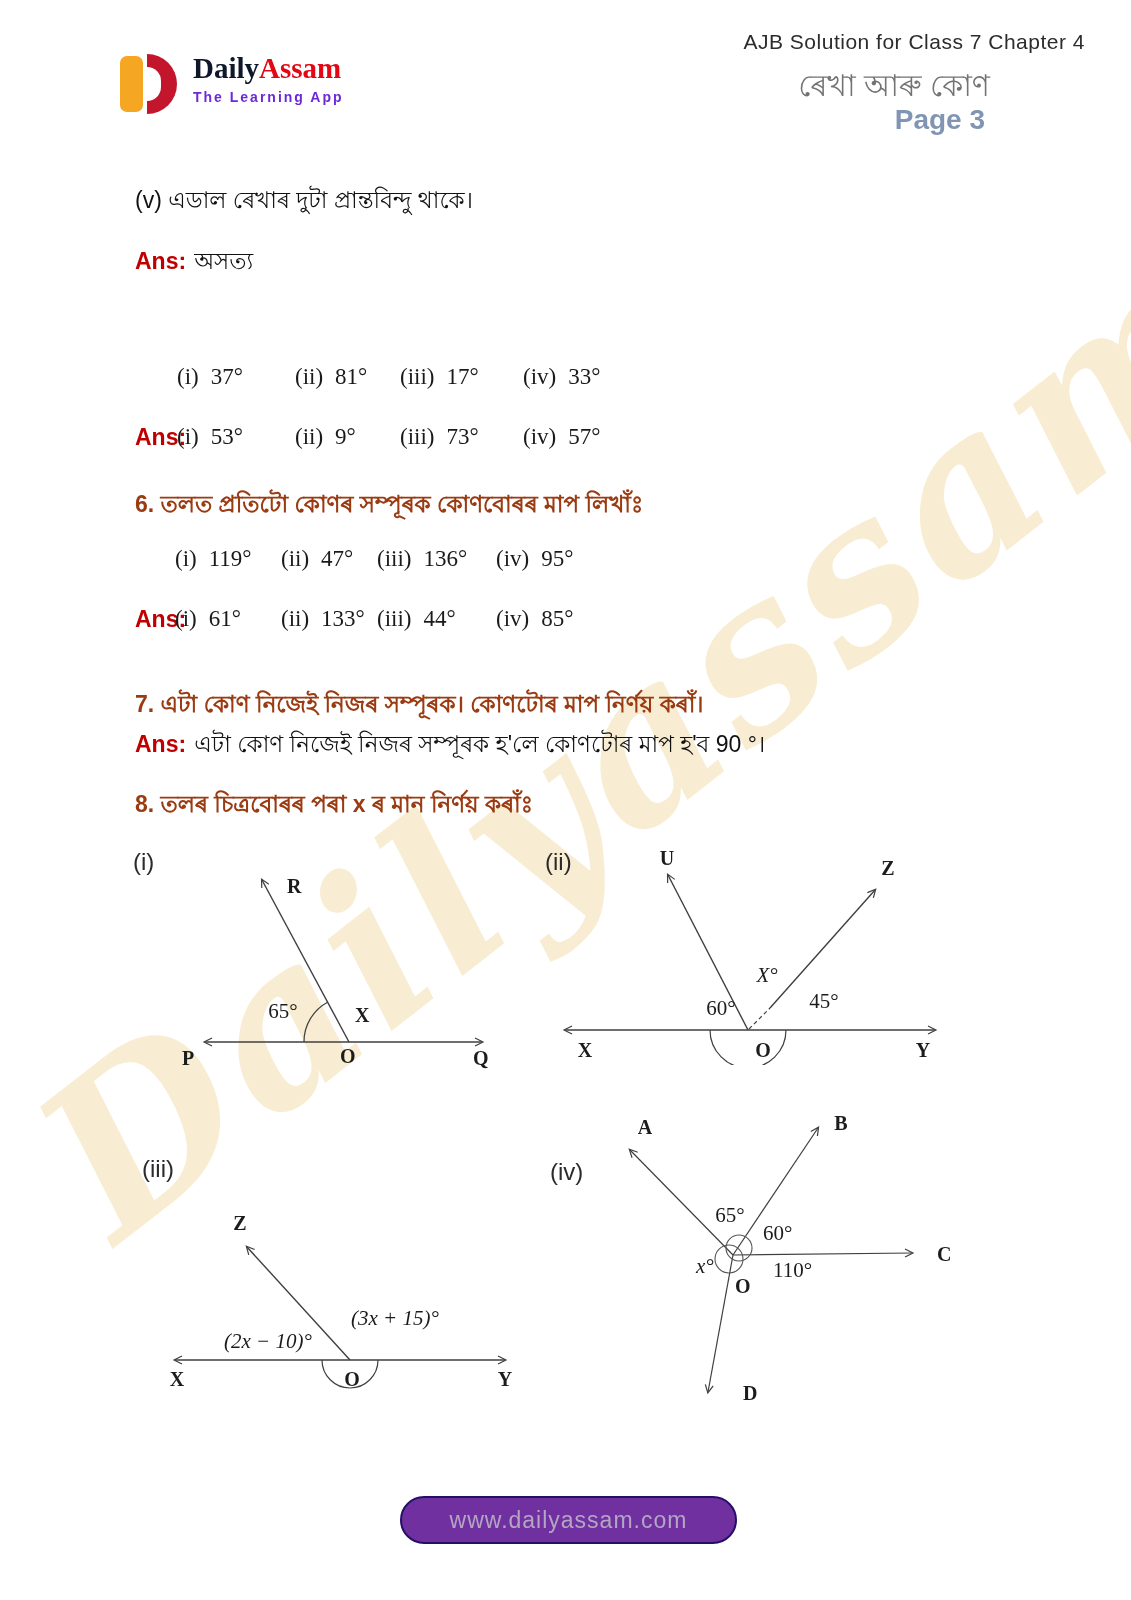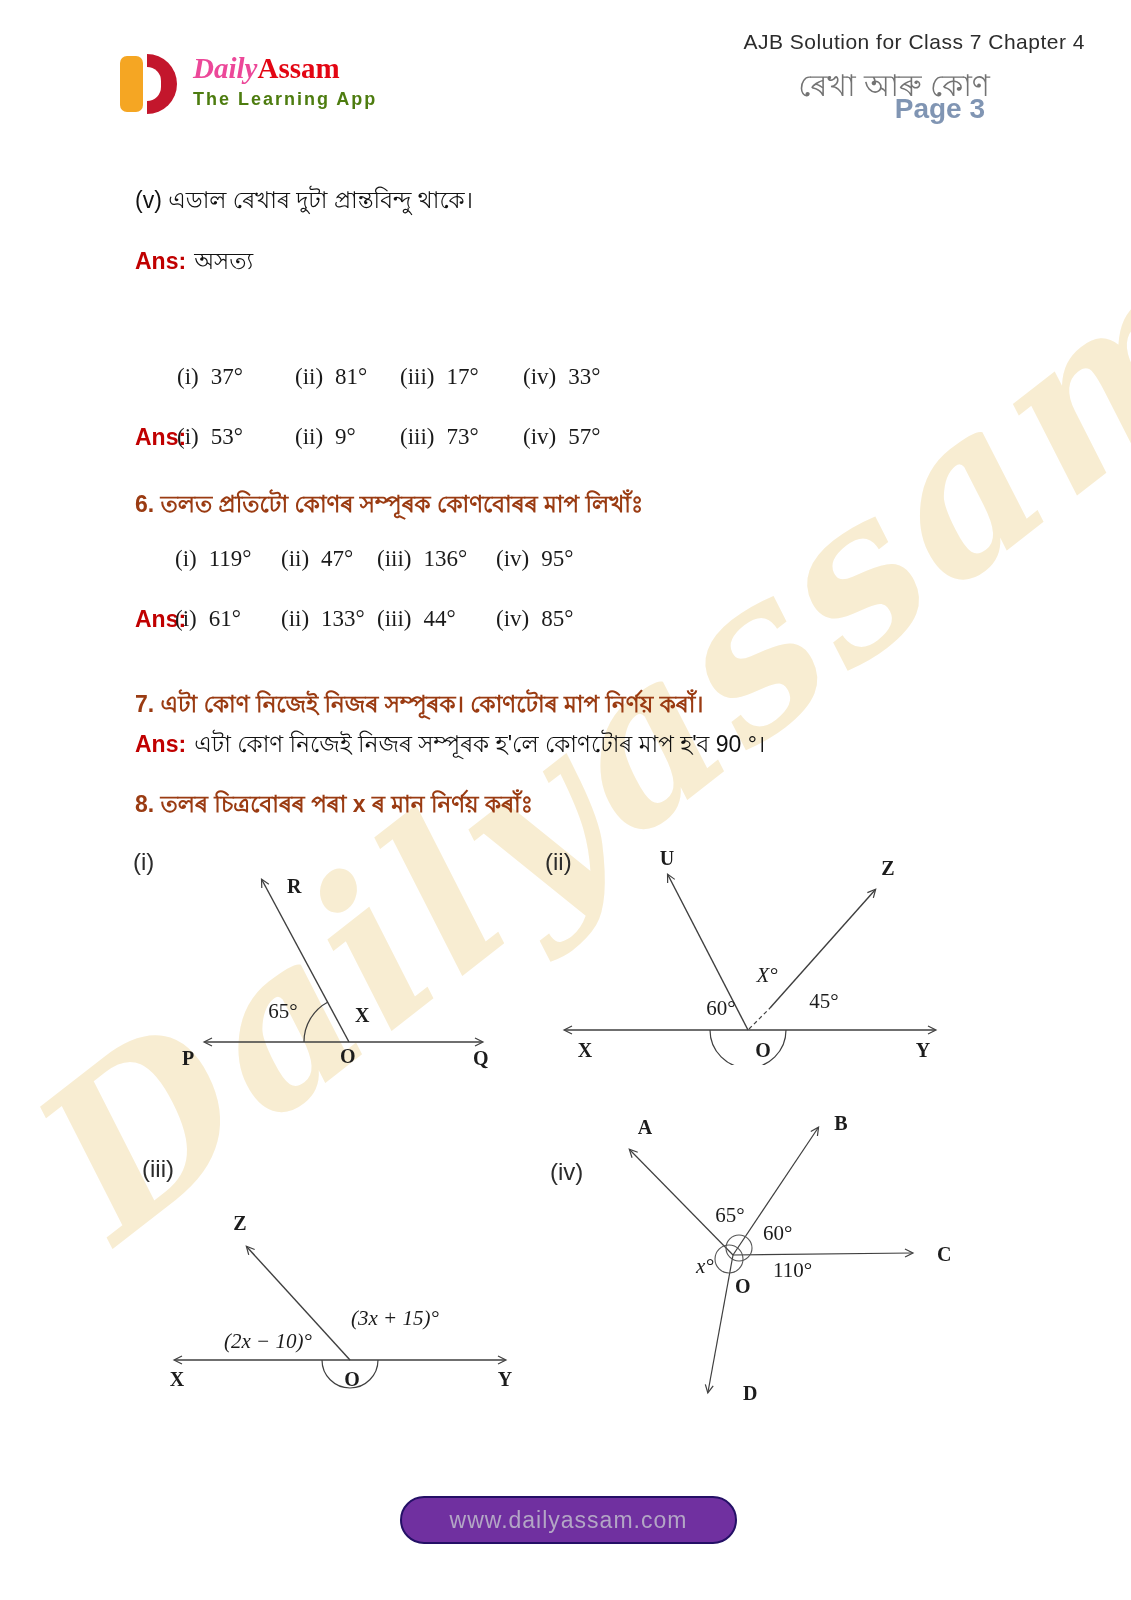--- a/index.html
+++ b/index.html
@@ -13,23 +13,23 @@
     font-size:215px;color:#f8edd2;transform:rotate(-38deg);transform-origin:left center;
     letter-spacing:8px;pointer-events:none;}
   
   .logo-bar{width:23px;height:56px;background:#f5a623;border-radius:7px;}
   .logo-d{position:relative;width:34px;height:60px;margin-left:4px;}
   .logo-d .red{position:absolute;left:0;top:0;width:30px;height:60px;background:#c3162c;
     border-radius:0 30px 30px 0;}
   .logo-d .cut{position:absolute;left:0;top:13px;width:14px;height:34px;background:#fff;
     border-radius:0 17px 17px 0;}
   .brand{font-family:"Liberation Serif","DejaVu Serif",serif;font-weight:700;font-size:29px;line-height:1;}
-  .brand .daily{color:#ec4899;font-style:italic;}
+  .brand .daily{color:#0f172a;}
   .brand .assam{color:#e30613;}
-  .tagline{color:#4d7c0f;font-weight:700;font-size:18px;letter-spacing:2px;margin-top:6px;}
+  .tagline{color:#6d28d9;font-weight:700;font-size:14px;letter-spacing:2px;margin-top:6px;}
   .hdr-title{font-size:21px;color:#2c2c2c;font-weight:500;letter-spacing:0.5px;}
   .hdr-assamese{font-size:30px;color:#737373;}
   .hdr-page{font-size:28px;font-weight:700;color:#8095b3;}
   
   .bn-bold{font-weight:400;font-size:23px;color:#111;}
   .bn-reg{font-weight:400;font-size:23px;color:#111;}
   .brown{color:#9a3b12;font-weight:700;font-size:23px;}
   .ans-label{color:#c00000;font-weight:700;font-size:23px;margin-right:8px;}
   .serif-row{font-family:"Liberation Serif","DejaVu Serif",serif;font-size:23px;color:#1a1a1a;}
   .col{position:absolute;top:0;white-space:nowrap;}
@@ -66,21 +66,21 @@
       <div style="margin-left:12px;">
         <div class="brand">
           <span class="daily">Daily</span><span class="assam">Assam</span>
         </div>
         <div class="tagline">The Learning App</div>
       </div>
     </div>
 
     <div class="abs hdr-title" style="right:46px;top:30px;">AJB Solution for Class 7 Chapter 4</div>
     <div class="abs hdr-assamese" style="right:141px;top:62px;">ৰেখা আৰু কোণ</div>
-    <div class="abs hdr-page" style="right:146px;top:93px;">Page 3</div>
+    <div class="abs hdr-page" style="right:146px;top:104px;">Page 3</div>
 
     <div class="abs bn-bold" style="left:135px;top:182px;">(v) এডাল ৰেখাৰ দুটা প্ৰান্তবিন্দু থাকে।</div>
     <div class="abs" style="left:135px;top:243px;text-align:right;">
       <span class="ans-label">Ans:</span><span class="bn-reg">অসত্য</span>
     </div>
 
     <div class="abs serif-row" style="left:135px;top:364px;width:600px;height:30px;">
       <span class="col" style="left:42px;"><span>(i)</span><span class="val">37°</span></span>
       <span class="col" style="left:160px;"><span>(ii)</span><span class="val">81°</span></span>
       <span class="col" style="left:265px;"><span>(iii)</span><span class="val">17°</span></span>

